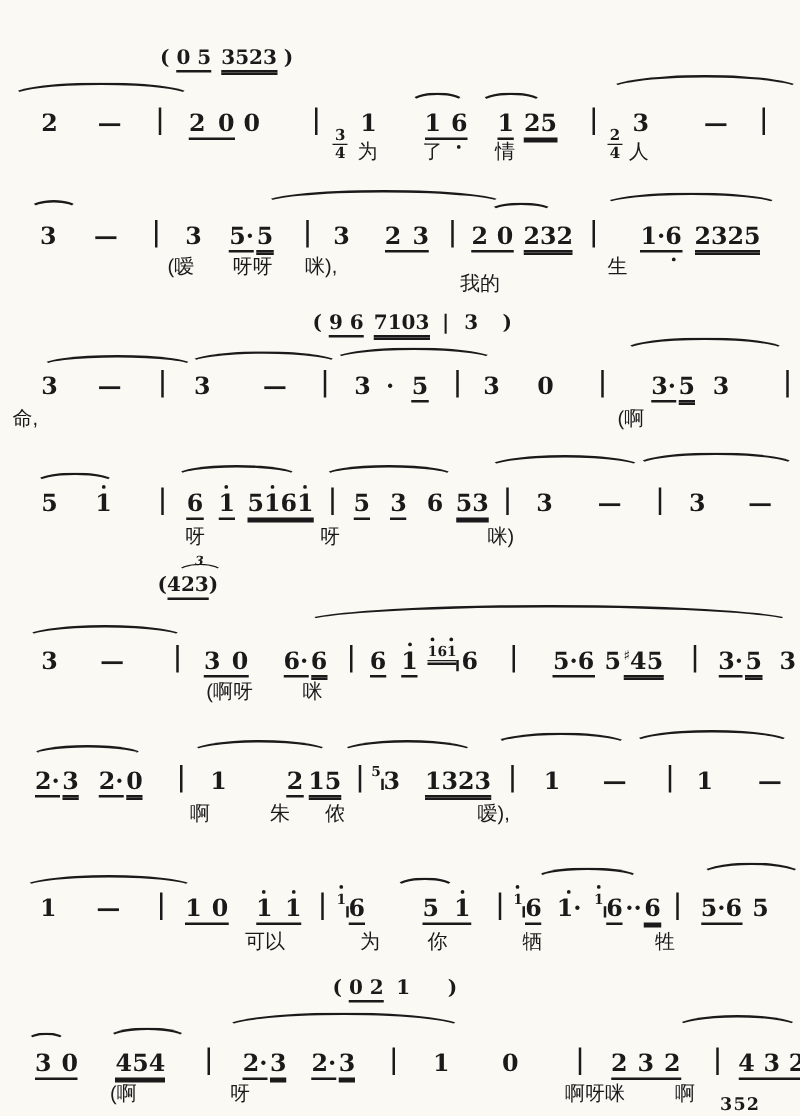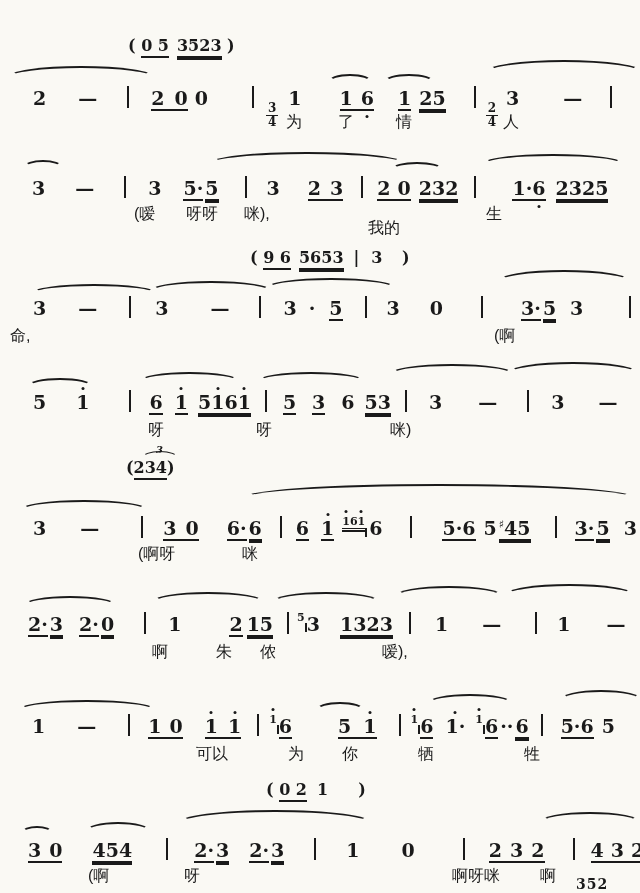--- a/index.html
+++ b/index.html
@@ -63,46 +63,46 @@
       <div class="slur" style="left: 210px; top: -8px; width: 190px; height: 18px;"></div>
       <div class="slur" style="left: 392px; top: 2px; width: 46px; height: 10px;"></div>
       <div class="slur" style="left: 482px; top: -6px; width: 138px; height: 16px;"></div>
       <span class="lyr" style="left: 134px; top: 46px;">(嗳</span>
       <span class="lyr" style="left: 186px; top: 46px;">呀呀</span>
       <span class="lyr" style="left: 244px; top: 46px;">咪),</span>
       <span class="lyr" style="left: 368px; top: 60px;">我的</span>
       <span class="lyr" style="left: 486px; top: 46px;">生</span>
     </div>
     <div class="system" style="top: 250px;">
-      <div class="cue" style="left: 250px; top: 0px;"><span>( </span><span class="u1">9 6</span><span class="u2" style="margin-left: 8px;">5653</span><span style="margin-left: 10px;">|</span><span style="margin-left: 12px;">3</span><span style="margin-left: 14px;"> )</span></div>
+      <div class="cue" style="left: 250px; top: 0px;"><span>( </span><span class="u1">9 6</span><span class="u2" style="margin-left: 8px;">7103</span><span style="margin-left: 10px;">|</span><span style="margin-left: 12px;">3</span><span style="margin-left: 14px;"> )</span></div>
       <div class="notes" style="top: 46px;"><span class="grp" style="margin-left: 33px;"><span class="ch">3</span></span><span class="grp" style="margin-left: 32px;"><span class="ch">—</span></span><span class="bar" style="margin-left: 32px;"></span><span class="grp" style="margin-left: 24px;"><span class="ch">3</span></span><span class="grp" style="margin-left: 42px;"><span class="ch">—</span></span><span class="bar" style="margin-left: 30px;"></span><span class="grp" style="margin-left: 22px;"><span class="ch">3</span></span><span class="grp" style="margin-left: 12px;"><span class="ch">·</span></span><span class="grp u1" style="margin-left: 14px;"><span class="ch">5</span></span><span class="bar" style="margin-left: 22px;"></span><span class="grp" style="margin-left: 20px;"><span class="ch">3</span></span><span class="grp" style="margin-left: 30px;"><span class="ch">0</span></span><span class="bar" style="margin-left: 38px;"></span><span class="grp u1" style="margin-left: 38px;"><span class="ch">3·</span></span><span class="grp u2" style="margin-left: 2px;"><span class="ch">5</span></span><span class="grp" style="margin-left: 14px;"><span class="ch">3</span></span><span class="bar" style="margin-left: 46px;"></span></div>
       <div class="slur" style="left: 32px; top: 34px; width: 120px; height: 14px;"></div>
       <div class="slur" style="left: 150px; top: 31px; width: 118px; height: 16px;"></div>
       <div class="slur" style="left: 266px; top: 28px; width: 126px; height: 16px;"></div>
       <div class="slur" style="left: 498px; top: 20px; width: 128px; height: 18px;"></div>
       <span class="lyr" style="left: 10px; top: 78px;">命,</span>
       <span class="lyr" style="left: 494px; top: 78px;">(啊</span>
     </div>
     <div class="system" style="top: 370px;">
       <div class="notes" style="top: 20px;"><span class="grp" style="margin-left: 33px;"><span class="ch">5</span></span><span class="grp" style="margin-left: 30px;"><span class="ch da">1</span></span><span class="bar" style="margin-left: 40px;"></span><span class="grp u1" style="margin-left: 18px;"><span class="ch">6</span></span><span class="grp u1" style="margin-left: 12px;"><span class="ch da">1</span></span><span class="grp u2" style="margin-left: 10px;"><span class="ch">5</span><span class="ch da">1</span><span class="ch">6</span><span class="ch da">1</span></span><span class="bar" style="margin-left: 14px;"></span><span class="grp u1" style="margin-left: 16px;"><span class="ch">5</span></span><span class="grp u1" style="margin-left: 16px;"><span class="ch">3</span></span><span class="grp" style="margin-left: 16px;"><span class="ch">6</span></span><span class="grp u2" style="margin-left: 10px;"><span class="ch">5</span><span class="ch">3</span></span><span class="bar" style="margin-left: 14px;"></span><span class="grp" style="margin-left: 22px;"><span class="ch">3</span></span><span class="grp" style="margin-left: 36px;"><span class="ch">—</span></span><span class="bar" style="margin-left: 30px;"></span><span class="grp" style="margin-left: 22px;"><span class="ch">3</span></span><span class="grp" style="margin-left: 34px;"><span class="ch">—</span></span></div>
       <div class="slur" style="left: 28px; top: 8px; width: 60px; height: 12px;"></div>
       <div class="slur" style="left: 140px; top: 2px; width: 95px; height: 14px;"></div>
       <div class="slur" style="left: 258px; top: 2px; width: 102px; height: 14px;"></div>
       <div class="slur" style="left: 390px; top: -6px; width: 120px; height: 16px;"></div>
       <div class="slur" style="left: 508px; top: -8px; width: 126px; height: 18px;"></div>
       <span class="lyr" style="left: 148px; top: 52px;">呀</span>
       <span class="lyr" style="left: 256px; top: 52px;">呀</span>
       <span class="lyr" style="left: 390px; top: 52px;">咪)</span>
     </div>
     <div class="system" style="top: 458px;">
-      <div class="cue" style="left: 126px; top: 2px;"><span>(</span><span class="u1">234</span><span>)</span><div class="tup" style="left: 16px; width: 34px;"></div><span class="tuplbl" style="left: 30px;">3</span></div>
+      <div class="cue" style="left: 126px; top: 2px;"><span>(</span><span class="u1">423</span><span>)</span><div class="tup" style="left: 16px; width: 34px;"></div><span class="tuplbl" style="left: 30px;">3</span></div>
       <div class="notes" style="top: 58px;"><span class="grp" style="margin-left: 33px;"><span class="ch">3</span></span><span class="grp" style="margin-left: 34px;"><span class="ch">—</span></span><span class="bar" style="margin-left: 42px;"></span><span class="grp u1" style="margin-left: 20px;"><span class="ch" style="margin-right: 9px;">3</span><span class="ch">0</span></span><span class="grp u1" style="margin-left: 28px;"><span class="ch">6·</span></span><span class="grp u2" style="margin-left: 2px;"><span class="ch">6</span></span><span class="bar" style="margin-left: 18px;"></span><span class="grp u1" style="margin-left: 14px;"><span class="ch">6</span></span><span class="grp u1" style="margin-left: 12px;"><span class="ch da">1</span></span><span class="grp u2 grace" style="margin-left: 8px;"><span class="ch da">1</span><span class="ch">6</span><span class="ch da">1</span><span class="hkline"></span></span><span class="grp" style="margin-left: 4px;"><span class="ch">6</span></span><span class="bar" style="margin-left: 28px;"></span><span class="grp u1" style="margin-left: 30px;"><span class="ch">5·</span><span class="ch">6</span></span><span class="grp" style="margin-left: 8px;"><span class="ch">5</span></span><span class="grp u2" style="margin-left: 2px;"><span class="ch"><span class="sharp">♯</span>4</span><span class="ch">5</span></span><span class="bar" style="margin-left: 24px;"></span><span class="grp u1" style="margin-left: 18px;"><span class="ch">3·</span></span><span class="grp u2" style="margin-left: 2px;"><span class="ch">5</span></span><span class="grp" style="margin-left: 14px;"><span class="ch">3</span></span></div>
       <div class="slur" style="left: 20px; top: 42px; width: 124px; height: 16px;"></div>
       <div class="slur" style="left: 242px; top: 26px; width: 390px; height: 24px;"></div>
-      <span class="lyr" style="left: 138px; top: 88px;">(啊呀</span>
+      <span class="lyr" style="left: 165px; top: 88px;">(啊呀</span>
       <span class="lyr" style="left: 242px; top: 88px;">咪</span>
     </div>
     <div class="system" style="top: 598px;">
       <div class="notes" style="top: 14px;"><span class="grp u1" style="margin-left: 28px;"><span class="ch">2·</span></span><span class="grp u2" style="margin-left: 2px;"><span class="ch">3</span></span><span class="grp u1" style="margin-left: 16px;"><span class="ch">2·</span></span><span class="grp u2" style="margin-left: 2px;"><span class="ch">0</span></span><span class="bar" style="margin-left: 30px;"></span><span class="grp" style="margin-left: 22px;"><span class="ch">1</span></span><span class="grp u1" style="margin-left: 48px;"><span class="ch">2</span></span><span class="grp u2" style="margin-left: 4px;"><span class="ch">1</span><span class="ch">5</span></span><span class="bar" style="margin-left: 14px;"></span><span class="grp grace" style="margin-left: 8px;"><span class="ch">5</span><span class="hkline"></span></span><span class="grp" style="margin-left: 2px;"><span class="ch">3</span></span><span class="grp u2" style="margin-left: 20px;"><span class="ch">1</span><span class="ch">3</span><span class="ch">2</span><span class="ch">3</span></span><span class="bar" style="margin-left: 16px;"></span><span class="grp" style="margin-left: 24px;"><span class="ch">1</span></span><span class="grp" style="margin-left: 34px;"><span class="ch">—</span></span><span class="bar" style="margin-left: 34px;"></span><span class="grp" style="margin-left: 20px;"><span class="ch">1</span></span><span class="grp" style="margin-left: 36px;"><span class="ch">—</span></span></div>
       <div class="slur" style="left: 24px; top: -2px; width: 88px; height: 14px;"></div>
       <div class="slur" style="left: 152px; top: -6px; width: 108px; height: 16px;"></div>
       <div class="slur" style="left: 272px; top: -6px; width: 104px; height: 16px;"></div>
       <div class="slur" style="left: 395px; top: -12px; width: 104px; height: 16px;"></div>
       <div class="slur" style="left: 505px; top: -14px; width: 125px; height: 18px;"></div>
       <span class="lyr" style="left: 152px; top: 46px;">啊</span>

